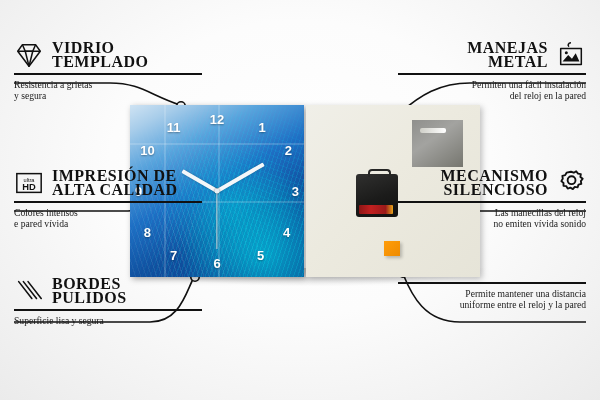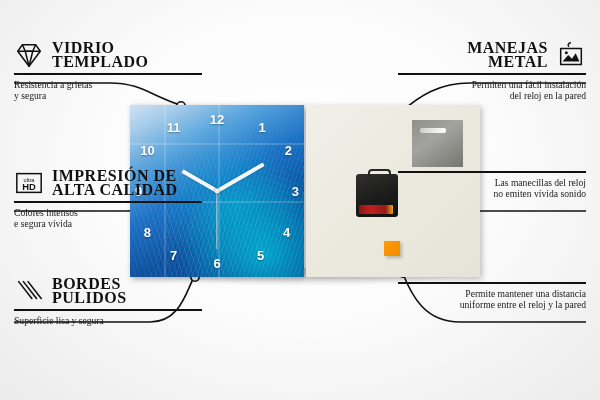--- a/index.html
+++ b/index.html
@@ -197,21 +197,21 @@
         <text x="16" y="14.5" font-family="Liberation Sans, sans-serif" font-size="6" text-anchor="middle" fill="#111">ultra</text>
         <text x="16" y="23.5" font-family="Liberation Sans, sans-serif" font-size="10" font-weight="bold" text-anchor="middle" fill="#111">HD</text>
       </svg>
       <div>
         <div class="ftitle">IMPRESIÓN DE</div>
         <div class="ftitle">ALTA CALIDAD</div>
       </div>
     </div>
     <div class="rule"></div>
     <div class="fdesc">Colores intensos</div>
-    <div class="fdesc">e segura vívida</div>
+    <div class="fdesc">e pared vívida</div>
   </div>
 
   <div class="feature left" style="top:276px">
     <div class="fhead">
       <svg class="ficon" viewBox="0 0 32 32">
         <g fill="none" stroke="#111" stroke-width="1.7" stroke-linecap="round">
           <path d="M5 6 L19 24"></path>
             <path d="M10 6 L24 24"></path>
             <path d="M15 6 L29 24"></path>
         </g>
@@ -239,20 +239,32 @@
         <div class="ftitle">MANEJAS</div>
         <div class="ftitle">METAL</div>
       </div>
     </div>
     <div class="rule"></div>
     <div class="fdesc">Permiten una fácil instalación</div>
     <div class="fdesc">del reloj en la pared</div>
   </div>
 
   <div class="feature right" style="top:168px">
+    <div class="fhead">
+      <svg class="ficon" viewBox="0 0 32 32">
+        <g fill="none" stroke="#111" stroke-width="2" stroke-linejoin="round">
+          <path d="M16 4 L19 5 L21.5 3.5 L23.5 6 L26.5 6.5 L26 9.5 L28.5 11.5 L26.5 14 L27 17 L24 17.8 L23 20.6 L20 20.2 L18 22.5 L15.3 21 L12.5 22 L11 19.4 L8 19 L8 16 L5.7 14 L7.2 11.4 L6.8 8.4 L9.8 7.6 L11.3 5 Z"></path>
+          <circle cx="16.6" cy="13" r="4.2"></circle>
+        </g>
+      </svg>
+      <div>
+        <div class="ftitle">MECANISMO</div>
+        <div class="ftitle">SILENCIOSO</div>
+      </div>
+    </div>
     <div class="rule"></div>
     <div class="fdesc">Las manecillas del reloj</div>
     <div class="fdesc">no emiten vívida sonido</div>
   </div>
 
   <div class="feature right" style="top:279px">
     <div class="rule"></div>
     <div class="fdesc">Permite mantener una distancia</div>
     <div class="fdesc">uniforme entre el reloj y la pared</div>
   </div>

